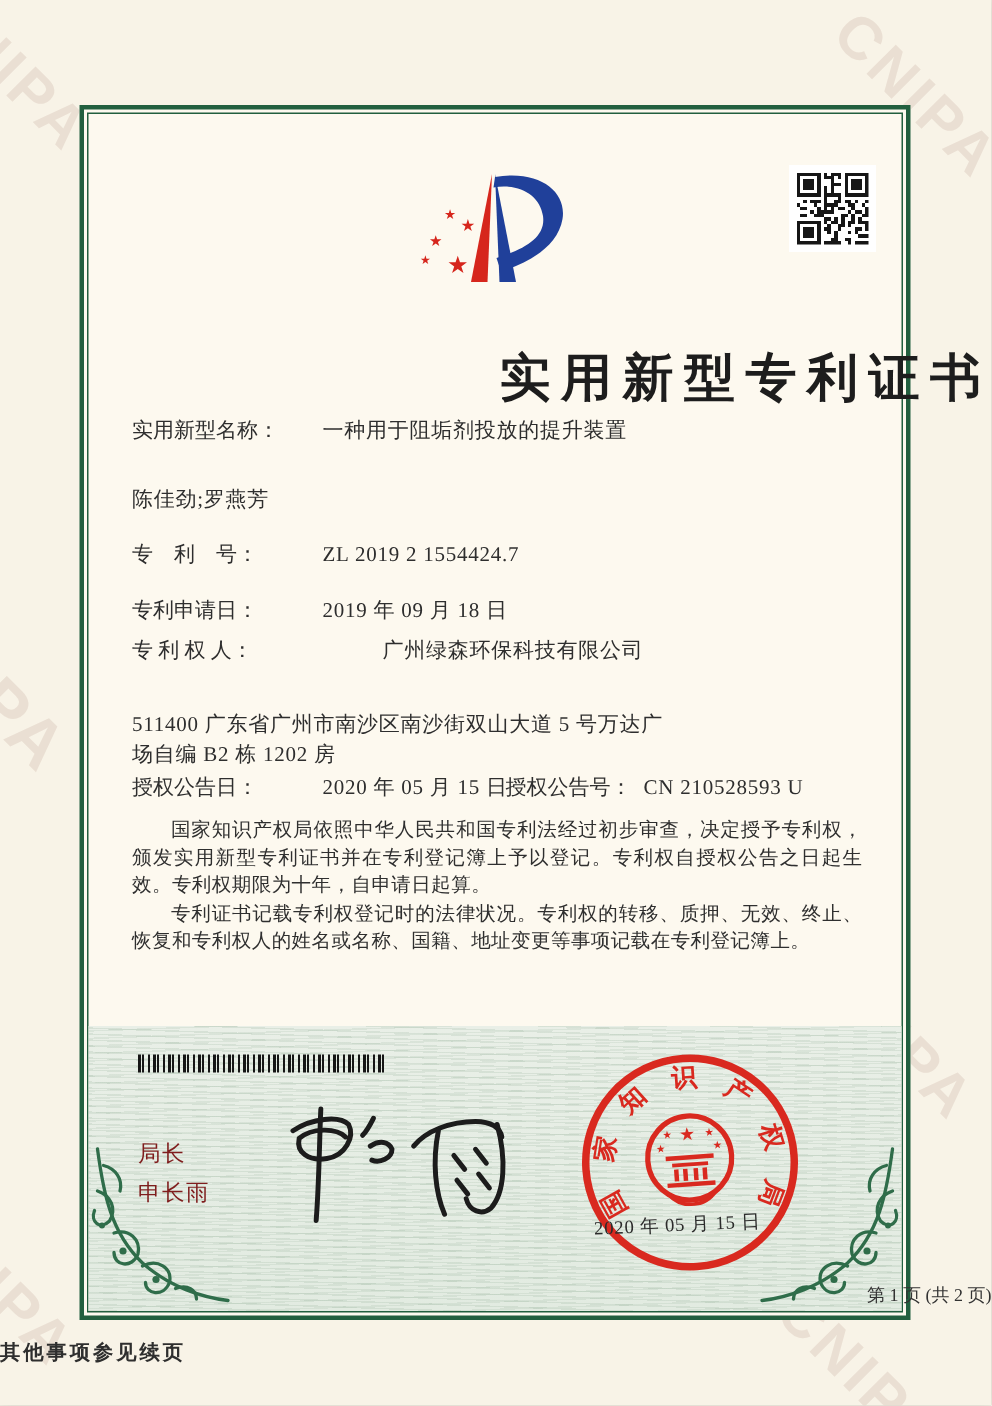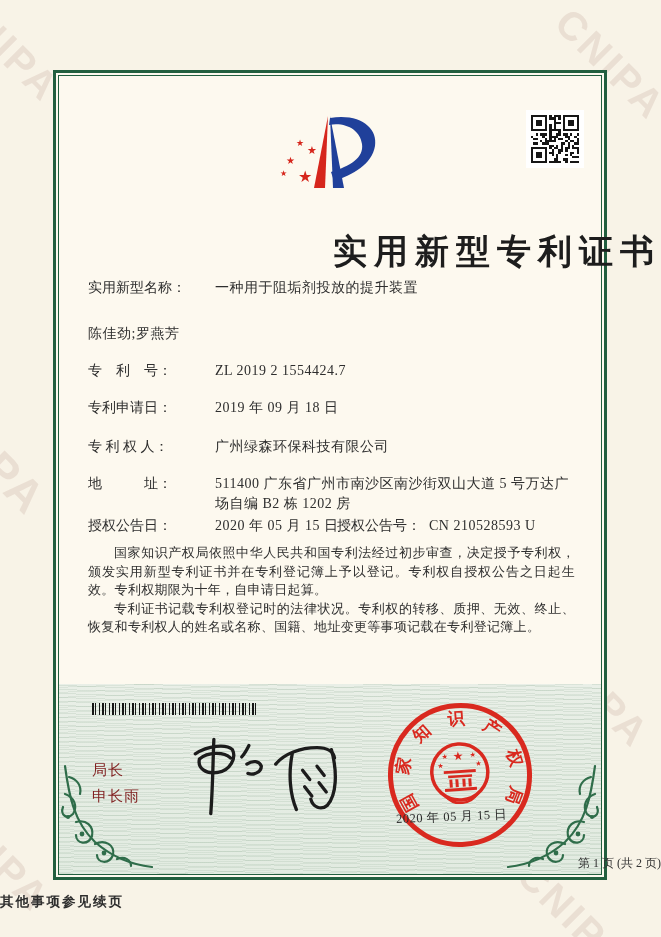--- a/index.html
+++ b/index.html
@@ -30,21 +30,21 @@
   .qr{position:absolute;left:526px;top:110px;width:58px;height:58px;background:#fff;padding:5px;}
   .qr svg{width:48px;height:48px;shape-rendering:crispEdges;display:block;}
   .logo{position:absolute;left:274px;top:108px;width:112px;height:88px;}
   .title{position:absolute;left:0;right:0;top:197px;text-align:right;font-size:34px;font-weight:bold;letter-spacing:7px;color:#1d1d1d;margin-top:32px;}
   
   .fields{position:absolute;left:88px;top:270px;width:488px;font-size:14px;color:#2e2e2e;}
   .frow{position:absolute;left:0;display:flex;align-items:flex-start;line-height:20px;}
   .flabel{flex:0 0 127px;white-space:pre;}
   .fvalue{max-width:360px;letter-spacing:0.5px;}
   .frow.r0{top:8px;justify-content:center;}  .frow.r1{top:54px;}  .frow.r2{top:91px;}
-  .frow.r3{top:128px;} .frow.r4{top:167px;} .frow.r5{top:204px;}
+  .frow.r3{top:128px;} .frow.r4{top:155px;gap:40px;} .frow.r5{top:204px;}
   .frow.r6{top:246px;} .frow.r7{top:246px;left:249px;}
   .frow.r7 .flabel{flex-basis:92px;}
   
   .paras{position:absolute;left:88px;top:545px;width:487px;font-size:13px;line-height:18.5px;color:#2f2f2f;text-align:justify;font-family:Liberation Mono, monospace;}
   .paras p{text-indent:2em;letter-spacing:0.3px;}
   
   .barcode{position:absolute;left:92px;top:703px;width:166px;height:12px;
     background:repeating-linear-gradient(90deg,#161616 0 2px,transparent 2px 3px,#161616 3px 4px,transparent 4px 7px,#161616 7px 8px,transparent 8px 10px);}
   .director{position:absolute;left:92px;top:757px;font-size:15px;color:#7f1d1d;line-height:26px;letter-spacing:1px;}
   .signature{position:absolute;left:185px;top:733px;width:165px;height:88px;}
@@ -371,21 +371,20 @@
     </div>
     <div class="frow r3">
       <span class="flabel">专利申请日：</span>
       <span class="fvalue">2019 年 09 月 18 日</span>
     </div>
     <div class="frow r4">
       <span class="flabel">专 利 权 人：</span>
       <span class="fvalue">广州绿森环保科技有限公司</span>
     </div>
     <div class="frow r5">
-      <span class="flabel">地　　　址：</span>
       <span class="fvalue">511400 广东省广州市南沙区南沙街双山大道 5 号万达广场自编 B2 栋 1202 房</span>
     </div>
     <div class="frow r6">
       <span class="flabel">授权公告日：</span>
       <span class="fvalue">2020 年 05 月 15 日</span>
     </div>
     <div class="frow r7">
       <span class="flabel">授权公告号：</span>
       <span class="fvalue">CN 210528593 U</span>
     </div>

